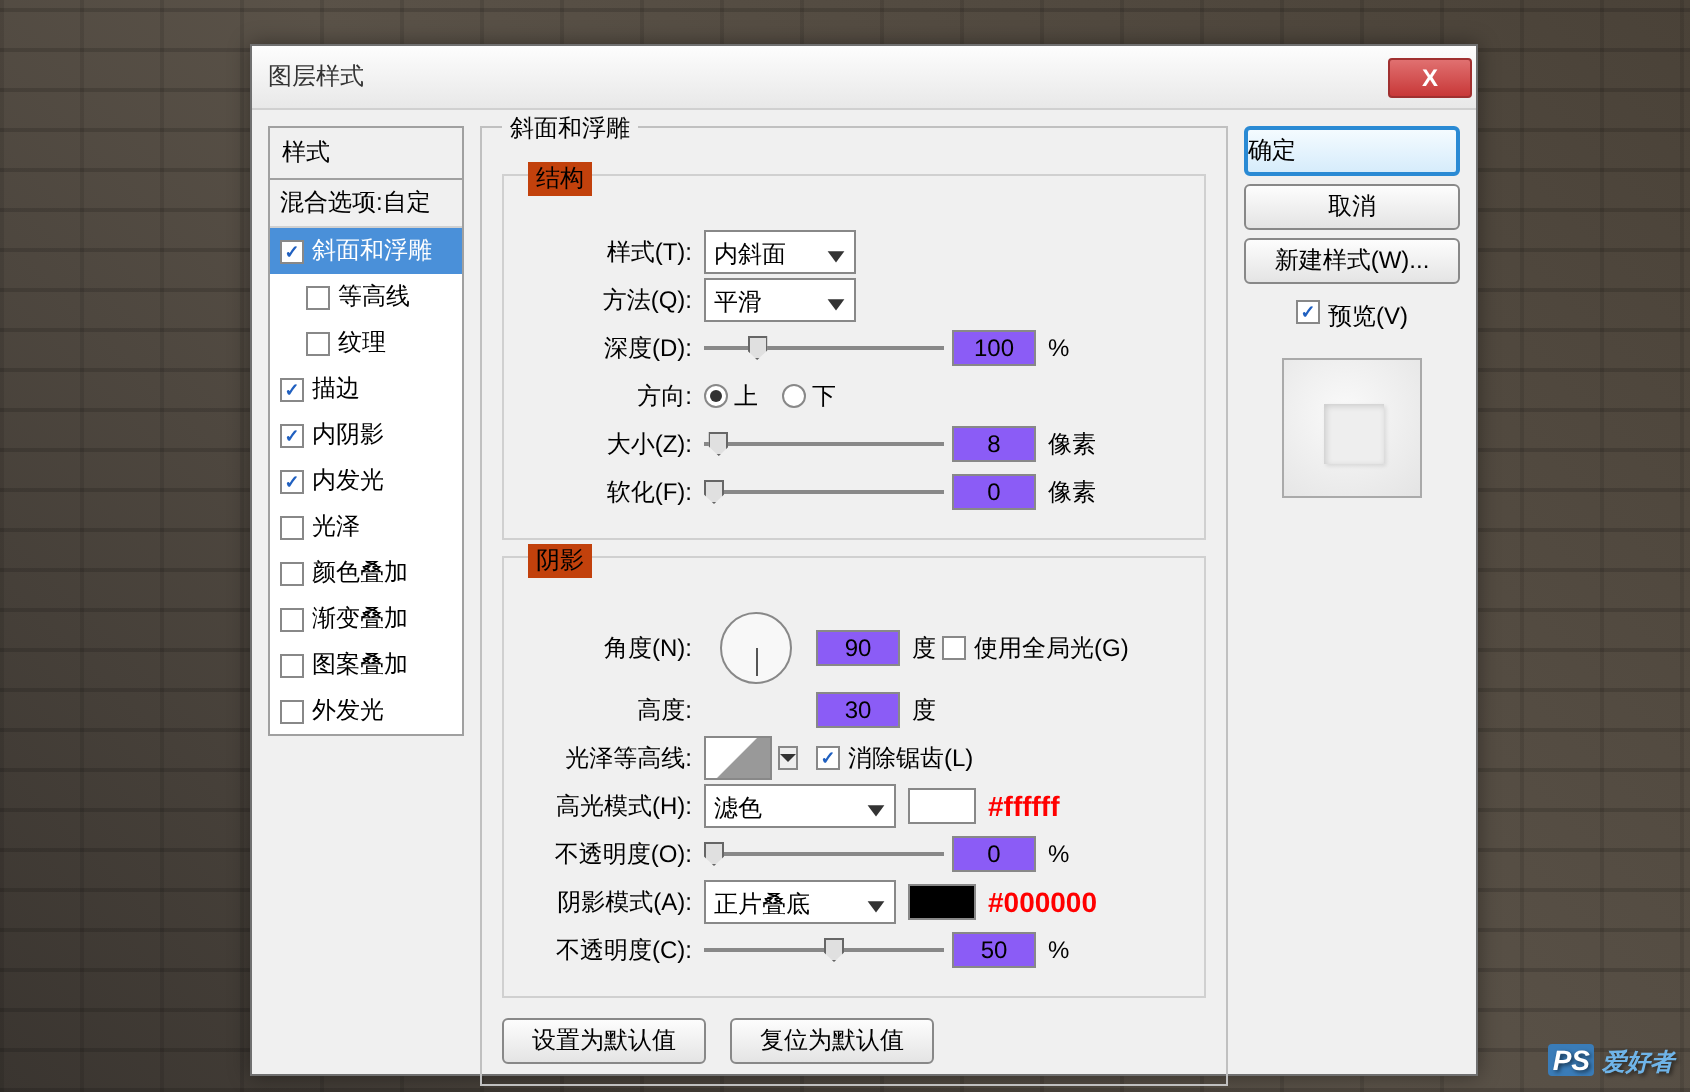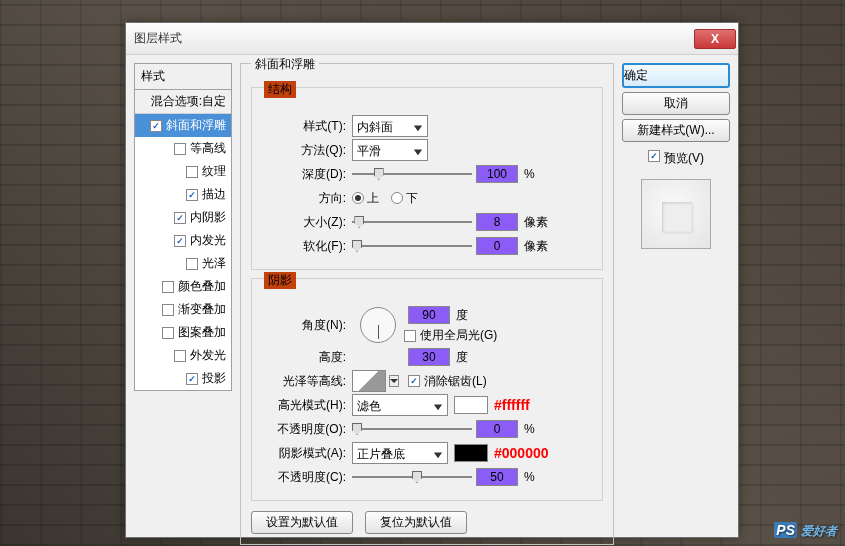--- a/index.html
+++ b/index.html
@@ -6,21 +6,21 @@
 body { width: 845px; height: 546px; background: linear-gradient(45deg, #3a3530, #5a5248, #4a4238); position: relative; overflow: hidden; }
 body::before { content: ""; position: absolute; inset: 0; background: repeating-linear-gradient(0deg, rgba(0,0,0,.15) 0 2px, transparent 2px 20px), repeating-linear-gradient(90deg, rgba(0,0,0,.1) 0 2px, transparent 2px 40px); }
 .dialog { position: absolute; left: 125px; top: 22px; width: 614px; height: 516px; background: #f0f0f0; border: 1px solid #707070; box-shadow: 0 0 10px rgba(0,0,0,.4); }
 .titlebar { height: 32px; background: linear-gradient(#fdfdfd, #e8e8e8); border-bottom: 1px solid #d0d0d0; display: flex; align-items: center; padding: 0 2px 0 8px; }
 .titlebar .title { flex: 1; color: #333; }
 .close-btn { width: 42px; height: 20px; background: linear-gradient(#e07070, #c83838); border: 1px solid #a03030; border-radius: 2px; color: #fff; display: flex; align-items: center; justify-content: center; font-weight: bold; cursor: pointer; }
 .body { display: flex; padding: 8px; gap: 8px; height: calc(100% - 28px); }
 .left-panel { width: 98px; display: flex; flex-direction: column; }
 .styles-header { border: 1px solid #a0a0a0; padding: 4px 6px; background: #f0f0f0; }
 .style-list { border: 1px solid #a0a0a0; border-top: none; background: #fff; flex: 0 0 auto; }
-.style-item { padding: 3px 5px; display: flex; align-items: center; gap: 4px; cursor: pointer; justify-content: flex-end; }
+.style-item { padding: 3px 5px; display: flex; align-items: center; gap: 4px; cursor: pointer; }
 .style-item.blend { background: #f0f0f0; border-bottom: 1px solid #d0d0d0; }
 .style-item.selected { background: #4a90d9; color: #fff; }
 .style-item.nested { padding-left: 18px; }
 .chk { width: 12px; height: 12px; border: 1px solid #888; background: #fff; display: inline-flex; align-items: center; justify-content: center; font-size: 9px; color: #333; flex-shrink: 0; }
 .chk.checked::after { content: "✓"; color: #2060c0; font-weight: bold; }
 .chk.on-blue.checked::after { color: #2060c0; }
 .main-panel { flex: 1; }
 .fieldset { border: 1px solid #c0c0c0; margin-bottom: 6px; padding: 8px 10px 10px; }
 .fieldset > .legend { position: relative; top: -16px; background: #f0f0f0; padding: 0 4px; display: inline-block; margin-bottom: -10px; }
 .inner-fieldset { border: 1px solid #d0d0d0; padding: 8px 8px 10px; margin-bottom: 8px; }
@@ -110,24 +110,20 @@
               <span>渐变叠加</span>
             </div>
             <div class="style-item">
               <span class="chk"></span>
               <span>图案叠加</span>
             </div>
             <div class="style-item">
               <span class="chk"></span>
               <span>外发光</span>
             </div>
-            <div class="style-item">
-              <span class="chk checked"></span>
-              <span>投影</span>
-            </div>
           </div>
       </div>
     </div>
 
     <div class="main-panel">
       <div class="fieldset">
         <span class="legend">斜面和浮雕</span>
         
         <div class="inner-fieldset">
           <span class="inner-legend">结构</span>
@@ -183,21 +179,21 @@
             <input class="nbox" value="0" style="">
             <span class="unit">像素</span>
           </div>
         </div>
         
         <div class="inner-fieldset">
           <span class="inner-legend">阴影</span>
           <div class="row">
             <span class="lbl">角度(N):</span>
             <div class="angle-dial"></div>
-            <div style="display:flex;flex-direction:column;gap:3px">
+            <div style="display:flex;flex-direction:row;gap:3px">
               <div style="display:flex;align-items:center">
                 <input class="nbox" value="90" style="">
                 <span class="unit">度</span>
               </div>
               <div style="display:flex;align-items:center;gap:4px">
                 <span class="chk"></span>
                 <span>使用全局光(G)</span>
               </div>
             </div>
           </div>

